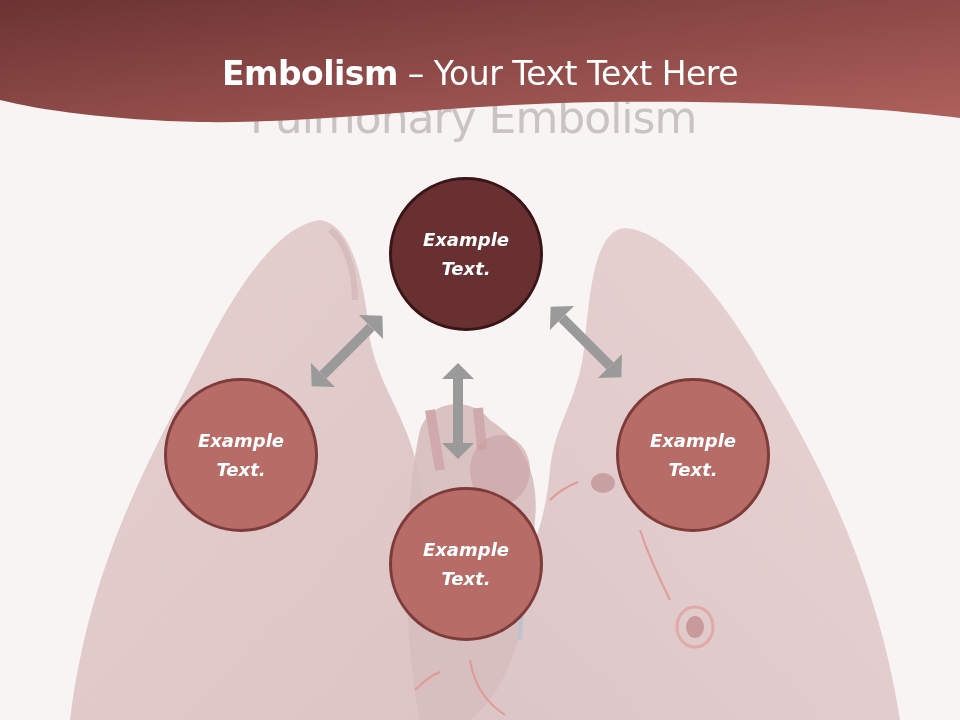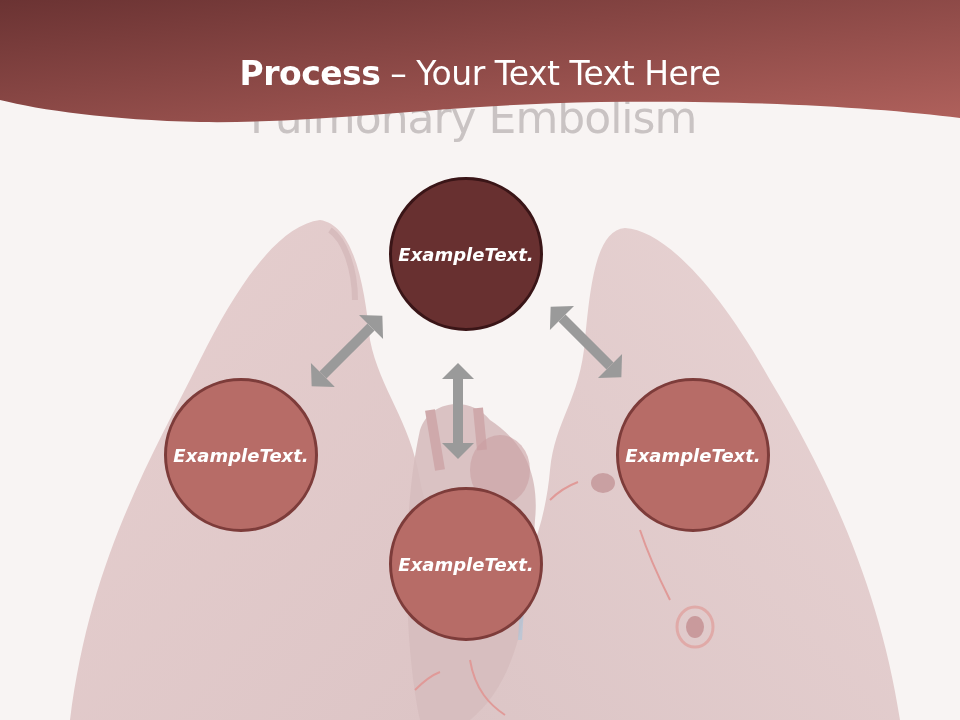--- a/index.html
+++ b/index.html
@@ -16,21 +16,21 @@
     }
     .header { position: absolute; left: 0; top: 0; width: 960px; height: 140px; }
     .title {
       position: absolute; left: 0; top: 54px; width: 960px; text-align: center;
       color: #ffffff; font-size: 33px; letter-spacing: -0.5px;
       font-family: "DejaVu Sans", sans-serif;
     }
     .title .bold { font-weight: bold; }
     .node {
       position: absolute; width: 154px; height: 154px; border-radius: 50%;
-      box-sizing: border-box; display: flex; flex-direction: row;
+      box-sizing: border-box; display: flex; flex-direction: column;
       align-items: center; justify-content: center;
       color: #fff; font-style: italic; font-weight: bold; font-size: 18px;
       line-height: 29px; text-align: center;
       font-family: "DejaVu Sans", sans-serif;
     }
     .node.primary { background: #683030; border: 3px solid #3a1517; }
     .node.secondary { background: #b76c67; border: 3px solid #7d3c3a; }
     .arrows { position: absolute; left: 0; top: 0; width: 960px; height: 720px; pointer-events: none; }
   </style>
 </head>
@@ -73,21 +73,21 @@
 <svg class="header" viewBox="0 0 960 140" preserveAspectRatio="none">
   <defs>
     <linearGradient id="hdr" x1="0" y1="0" x2="1" y2="1">
       <stop offset="0" stop-color="#6b3333"></stop>
       <stop offset="1" stop-color="#b0615c"></stop>
     </linearGradient>
   </defs>
   <path d="M0 0 L960 0 L960 118 C880 108 760 100 600 102 C450 104 320 124 200 122 C110 120 40 110 0 100 Z" fill="url(#hdr)"></path>
 </svg>
 
-<div class="title"><span class="bold">Process</span><span> – Your Text Text Here</span></div>
+<div class="title"><span class="bold">Embolism</span><span> – Your Text Text Here</span></div>
 
 <svg class="arrows" viewBox="0 0 960 720">
   <g fill="#9a9a9a">
 
     <g transform="translate(347 351) rotate(-45)">
       <rect x="-34" y="-5" width="68" height="10"></rect>
       <polygon points="34,-17 50,0 34,17"></polygon>
       <polygon points="-34,-17 -50,0 -34,17"></polygon>
     </g>
 

